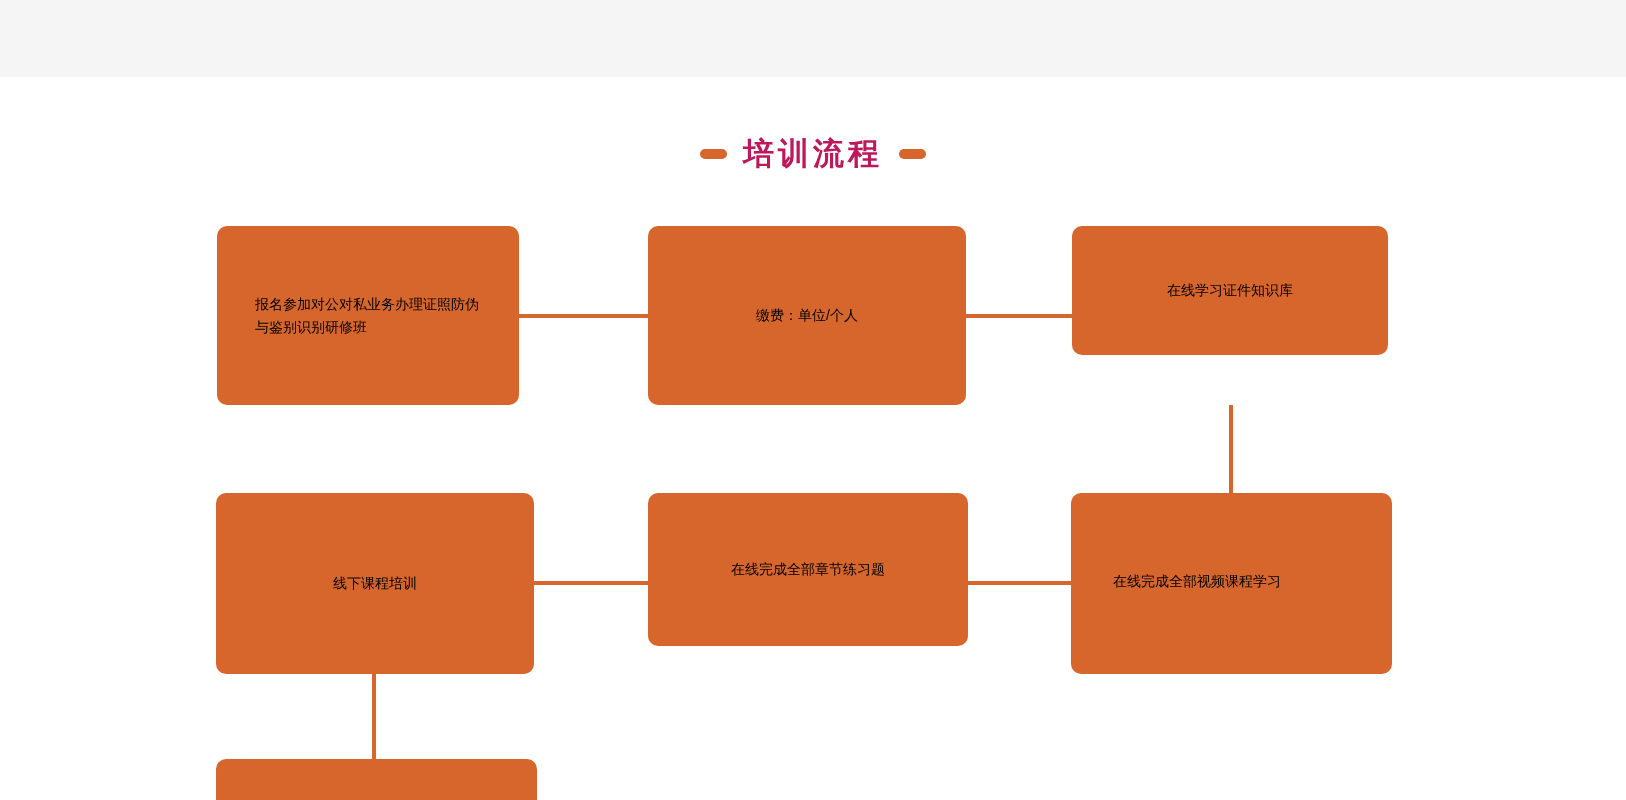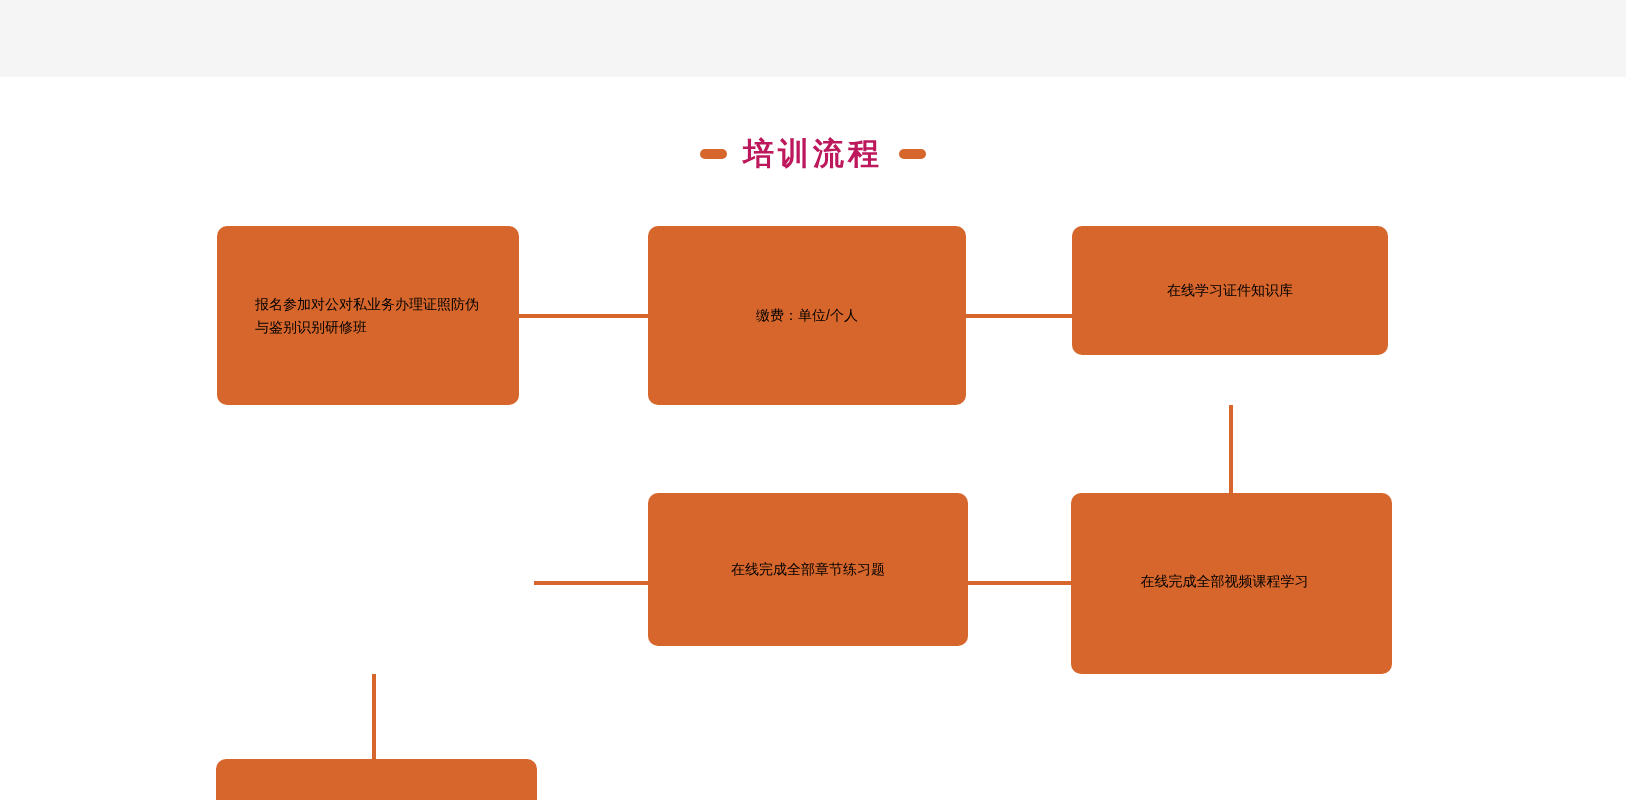--- a/index.html
+++ b/index.html
@@ -69,21 +69,21 @@
   .step--left {
     justify-content: flex-start;
     text-align: left;
   }
   .step-label { display: block; width: 100%; }
   .s1 { left: 217px; top: 226px; width: 302px; height: 179px; padding: 0 40px 0 38px; }
   .s2 { left: 648px; top: 226px; width: 318px; height: 179px; }
   .s3 { left: 1072px; top: 226px; width: 316px; height: 129px; }
   .s4 { left: 216px; top: 493px; width: 318px; height: 181px; }
   .s5 { left: 648px; top: 493px; width: 320px; height: 153px; }
-  .s6 { left: 1071px; top: 493px; width: 321px; height: 181px; padding: 0 56px 4px 42px; line-height: 1.55; text-align: center; }
+  .s6 { left: 1071px; top: 493px; width: 321px; height: 181px; padding: 0 56px 4px 42px; line-height: 1.55; }
   .s7 { left: 216px; top: 759px; width: 321px; height: 72px; }
   .conn {
     position: absolute;
     background: #d6662b;
   }
   .c-h1 { left: 519px;  top: 314px; width: 129px; height: 4px; }
   .c-h2 { left: 966px;  top: 314px; width: 106px; height: 4px; }
   .c-v1 { left: 1229px; top: 405px; width: 4px;  height: 88px; }
   .c-h3 { left: 534px;  top: 581px; width: 114px; height: 4px; }
   .c-h4 { left: 968px;  top: 581px; width: 103px; height: 4px; }
@@ -109,20 +109,23 @@
     </div>
 
     <div class="step s2">
       <span class="step-label">缴费：单位/个人</span>
     </div>
 
     <div class="step s3">
       <span class="step-label">在线学习证件知识库</span>
     </div>
 
+    <div class="step s4">
+      <span class="step-label">线下课程培训</span>
+    </div>
 
     <div class="step s5">
       <span class="step-label">在线完成全部章节练习题</span>
     </div>
 
     <div class="step step--left s6">
       <span class="step-label">在线完成全部视频课程学习</span>
     </div>
 
     <div class="step s7">

